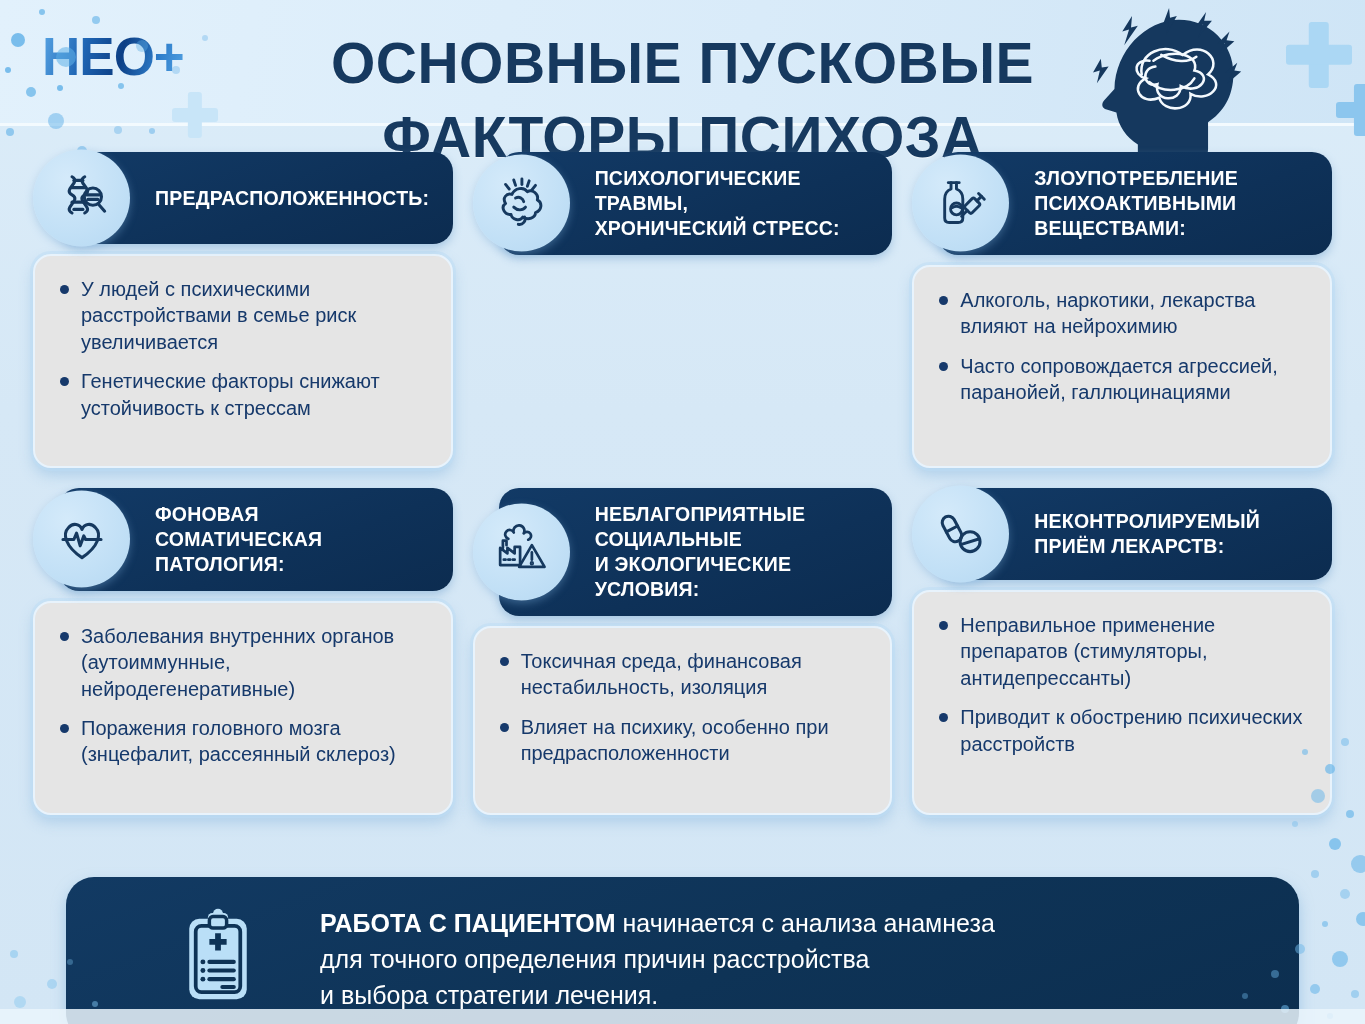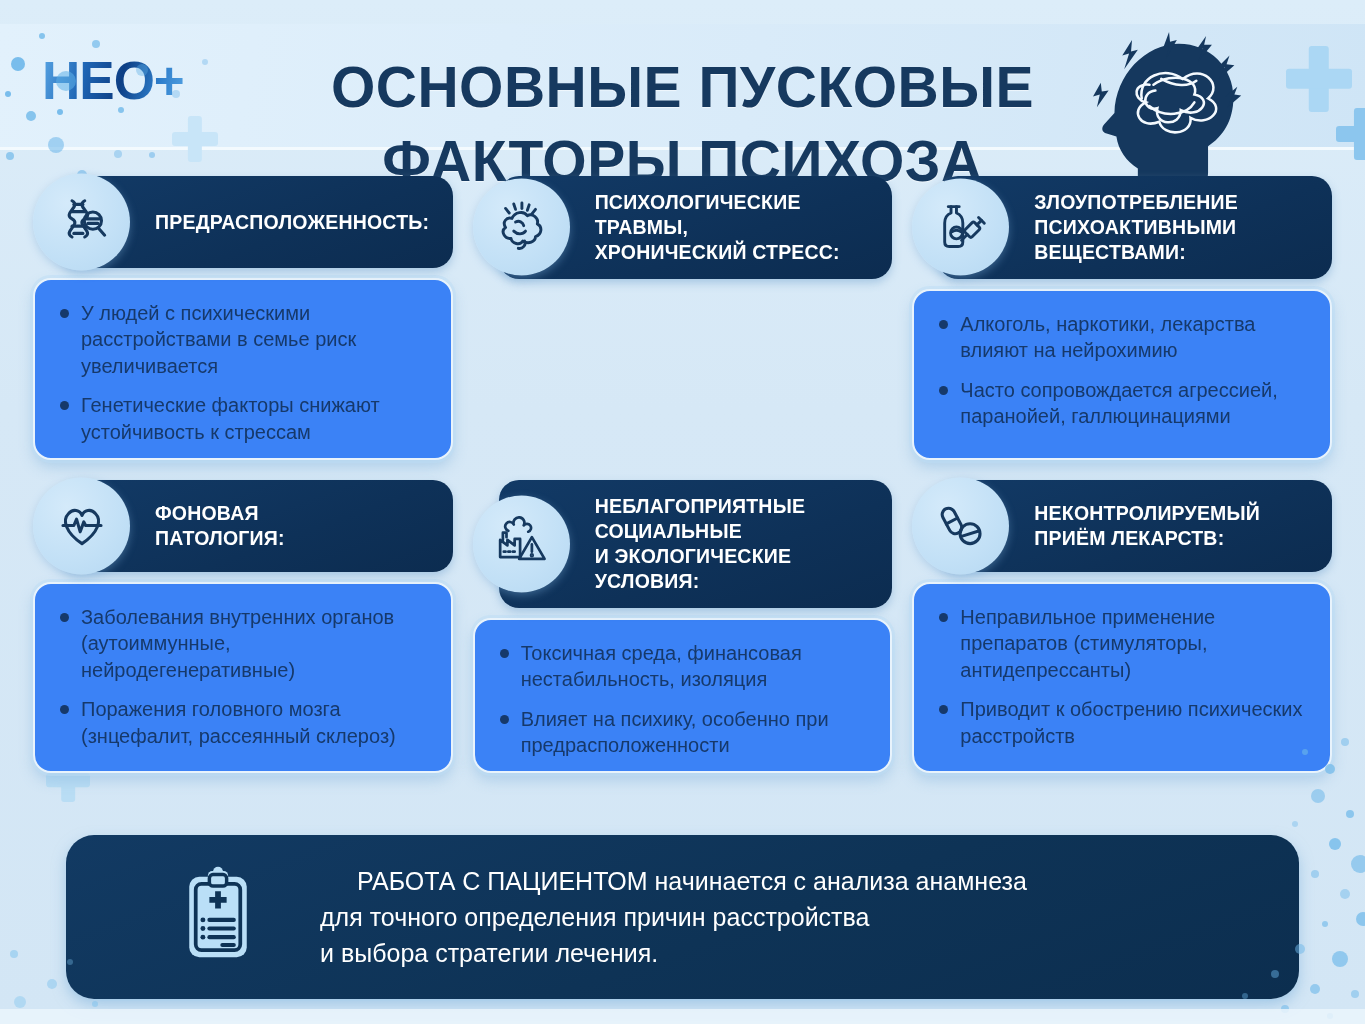--- a/index.html
+++ b/index.html
@@ -8,21 +8,20 @@
     font-family:"Liberation Sans","DejaVu Sans",sans-serif;
     position:relative; overflow:hidden;
     background:linear-gradient(180deg,#dcedf9 0%,#d6e8f6 40%,#d3e6f5 100%);
     color:#17386a;
   }
   
   .topbar{
     position:relative; height:126px;
     background:linear-gradient(100deg,#e2f1fc 0%,#d9ebf9 55%,#cfe5f6 100%);
     border-bottom:3px solid #f3fafe;
-    margin-top:24px;
   }
   .logo{
     position:absolute; left:42px; top:26px;
     font-size:53px; font-weight:900; letter-spacing:-1px; font-style:normal;
     background:linear-gradient(105deg,#5aa7e6 0%,#1f66b5 30%,#0d3f85 55%,#2f7fcc 80%,#57a5e4 100%);
     -webkit-background-clip:text; background-clip:text;
     -webkit-text-fill-color:transparent; color:#1558a8;
   }
   .page-title{
     position:absolute; left:0; right:0; top:26px;
@@ -62,25 +61,25 @@
   .icon-circle{
     position:absolute; left:0; top:50%; transform:translateY(-50%);
     width:97px; height:97px; border-radius:50%;
     background:radial-gradient(circle at 35% 30%,#d4eafa 0%,#c2e0f6 60%,#b5d8f2 100%);
     display:flex; align-items:center; justify-content:center;
     box-shadow:0 3px 8px rgba(120,170,215,.4);
     z-index:2;
   }
   .card-body{
     flex:1; margin-top:10px;
-    background:#3b82f6;
+    background:#e5e5e5;
     border-radius:18px;
     border:2px solid #e8f3fc;
     box-shadow:0 0 0 3px rgba(189,222,246,.5), 0 7px 14px rgba(128,178,220,.45);
-    padding:20px 18px 0 16px;
+    padding:20px 18px 32px 16px;
   }
   .card-body ul{ list-style:none; }
   .card-body li{
     position:relative; padding-left:30px; margin-bottom:13px;
     font-size:20px; font-weight:500; line-height:1.32; color:#16396b;
   }
   .card-body li::before{
     content:''; position:absolute; left:9px; top:9px;
     width:9px; height:9px; border-radius:50%; background:#16396b;
   }
@@ -88,21 +87,21 @@
   .banner{
     position:relative; margin:62px 66px 0 66px; min-height:152px;
     background:linear-gradient(160deg,#123a63 0%,#0e3356 55%,#0c2e4f 100%);
     border-radius:28px;
     display:flex; align-items:center;
     padding:26px 40px 26px 106px;
     box-shadow:0 6px 14px rgba(125,176,218,.55), 0 2px 0 rgba(200,230,250,.35);
   }
   .banner .clip{ margin-right:56px; flex:0 0 auto; }
   .banner-text{ color:#ffffff; font-size:25px; line-height:1.44; font-weight:400; }
-  .banner-text .b{ font-weight:400;margin-left:37px; }
+  .banner-text .b{ font-weight:700; }
   svg{ display:block; }
 </style>
 </head>
 <body>
 
 <div class="topbar">
   <div class="logo">НЕО+</div>
   <div class="page-title">
     <div>ОСНОВНЫЕ ПУСКОВЫЕ</div>
     <div>ФАКТОРЫ ПСИХОЗА</div>
@@ -239,20 +238,21 @@
   <div class="card">
     <div class="card-head">
       <div class="icon-circle">
         <svg width="58" height="58" viewBox="0 0 64 64" fill="none" stroke="#16395f" stroke-width="3.4" stroke-linecap="round" stroke-linejoin="round">
           <path d="M32 52 C14 40 10 26 17 19 C22 13 30 15 32 21 C34 15 42 13 47 19 C54 26 50 40 32 52 Z"></path>
           <path d="M11 32 H23 L26 25 L30 39 L34 28 L36 32 H53"></path>
         </svg>
       </div>
       <div class="head-bar">
         <div class="tl">ФОНОВАЯ</div>
+        <div class="tl">СОМАТИЧЕСКАЯ</div>
         <div class="tl">ПАТОЛОГИЯ:</div>
       </div>
     </div>
     <div class="card-body">
       <ul>
         <li>Заболевания внутренних органов (аутоиммунные, нейродегенеративные)</li>
         <li>Поражения головного мозга (знцефалит, рассеянный склероз)</li>
       </ul>
     </div>
   </div>

